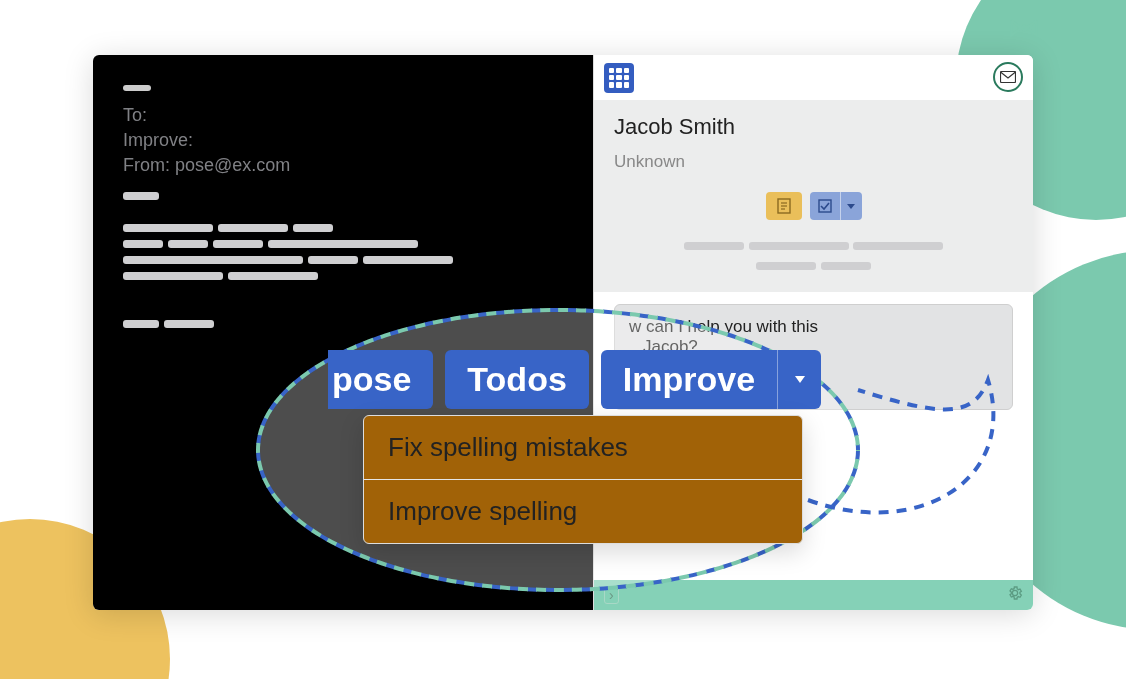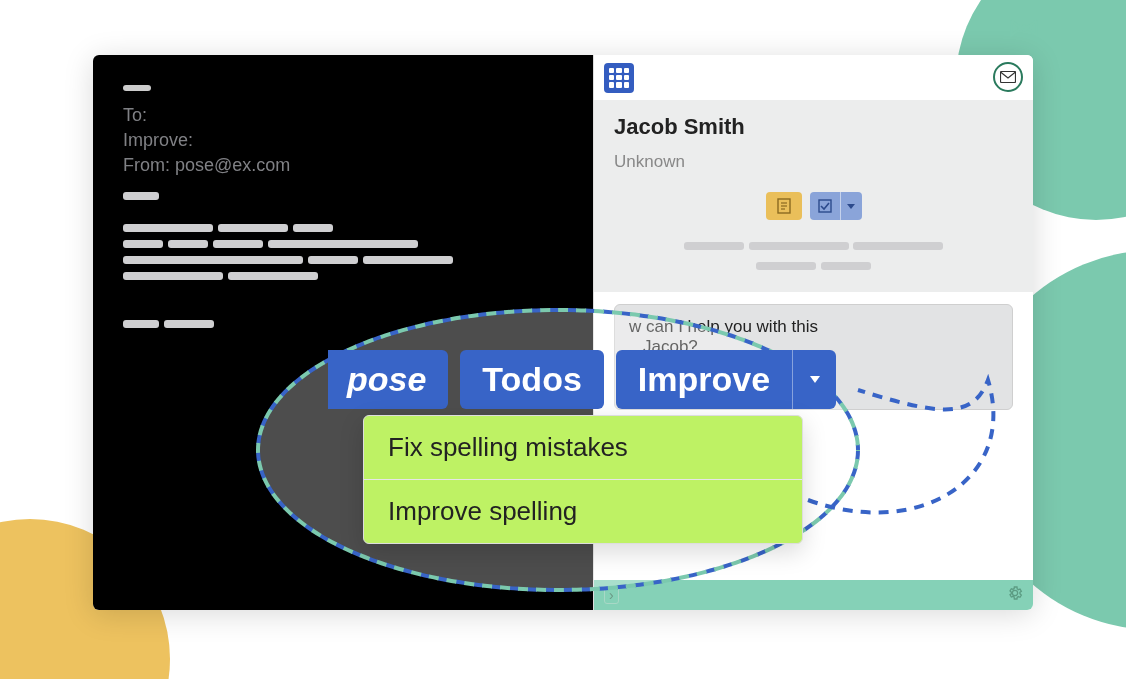--- a/index.html
+++ b/index.html
@@ -55,21 +55,21 @@
   .mail-circle {
     position:absolute; right:10px; top:7px;
     width:30px; height:30px; border:2px solid #2a7a5d; border-radius:50%;
     display:flex; align-items:center; justify-content:center;
   }
   .brand-icon {
     position:absolute; right:-6px; top:-42px;
     width:30px; height:30px;
   }
   .sb-body { background:#eceded; flex:0 0 auto; padding:14px 20px 18px 20px;}
-  .contact-name { font-size:22px; font-weight:700; color:#222;}
+  .contact-name { font-size:22px; font-weight:400; color:#222;}
   .contact-sub { color:#888; font-size:17px; margin-top:12px;}
   .tool-row { margin-top:20px; display:flex; justify-content:center; gap:8px;}
   .tool-btn { height:28px; border-radius:4px; display:flex; align-items:center; justify-content:center;}
   .tool-note { width:36px; background:#eabf5a;}
   .tool-check { width:30px; background:#8aa4d9;}
   .tool-check-dd { width:22px; background:#8aa4d9; position:relative;}
   .tool-group { display:flex;}
   .tool-group .tool-check { border-radius:4px 0 0 4px;}
   .tool-group .tool-check-dd { border-radius:0 4px 4px 0; border-left:1px solid rgba(255,255,255,0.5);}
   .skeleton-lines { margin-top:16px; text-align:center;}
@@ -106,31 +106,31 @@
     pointer-events:none;
   }
   .big-chip-row {
     position:absolute; top:60px; left:90px; display:flex; gap:12px;
     pointer-events:auto;
   }
   .big-chip {
     background:#3864c7; color:#fff; border-radius:6px; padding:10px 22px;
     font-size:34px; font-weight:700; cursor:pointer;
   }
-  .big-chip.clipped { border-radius:0 6px 6px 0; padding-left:19px;font-style:italic;}
+  .big-chip.clipped { border-radius:0 6px 6px 0; padding-left:4px;}
   .big-dd-btn {
     background:#3864c7; border-radius:0 6px 6px 0; width:44px; display:flex;
     align-items:center; justify-content:center; border-left:1px solid rgba(255,255,255,0.4);
     cursor:pointer;
   }
   .big-group { display:flex;}
   .big-group .big-chip { border-radius:6px 0 0 6px;}
   .dropdown {
     position:absolute; top:125px; left:125px; width:440px;
-    background:#bef264; border:1px solid #ddd; border-radius:6px;
+    background:#a16207; border:1px solid #ddd; border-radius:6px;
     box-shadow:0 8px 24px rgba(0,0,0,0.15);
     pointer-events:auto; overflow:hidden;
   }
   .dropdown-item {
     padding:16px 24px; font-size:26px; color:#222; cursor:pointer;
   }
   .dropdown-item + .dropdown-item { border-top:1px solid #e6e6e6; }
 
   .chev-down {
     width:0; height:0; border-left:5px solid transparent; border-right:5px solid transparent;

